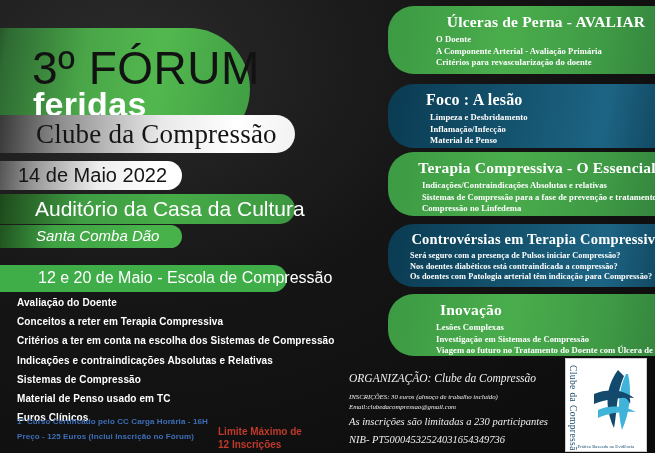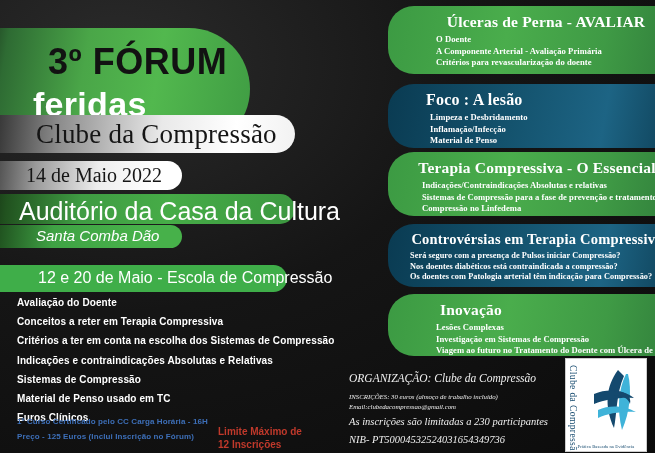--- a/index.html
+++ b/index.html
@@ -19,23 +19,22 @@
   .left{position:absolute;left:0;top:0;width:352px;height:453px;}
 
   
   .hdr-green{
     position:absolute;left:-40px;top:28px;width:290px;height:122px;
     border-radius:0 62px 62px 0;
     background:linear-gradient(100deg,#0c0c0c 0%,#2e6b33 16%,#4aa648 42%,#52b84e 66%,#3f9c43 100%);
   }
   .t-forum{
     position:absolute;left:32px;top:41px;
-    font-size:36px;font-weight:700;color:#121212;letter-spacing:.5px;
+    font-size:46px;font-weight:400;color:#121212;letter-spacing:.5px;
     white-space:nowrap;
-    margin-left:16px;
   }
   .t-feridas{
     position:absolute;left:33px;top:85px;
     font-size:34px;font-weight:700;color:#ffffff;letter-spacing:.3px;
   }
 
   
   .bar-silver{
     position:absolute;left:-40px;top:115px;width:335px;height:38px;
     border-radius:0 20px 20px 0;
@@ -47,33 +46,33 @@
     font-size:27px;color:#151515;letter-spacing:.2px;white-space:nowrap;
   }
 
   
   .bar-date{
     position:absolute;left:-40px;top:161px;width:222px;height:29px;
     border-radius:0 16px 16px 0;
     background:linear-gradient(95deg,#060606 0%,#444 14%,#9a9a9a 34%,#ededed 62%,#ffffff 88%);
   }
   .t-date{
-    position:absolute;left:26px;top:164px;
-    font-size:20px;color:#151515;white-space:nowrap;font-family:Liberation Serif, serif;
+    position:absolute;left:18px;top:164px;
+    font-size:20px;color:#151515;white-space:nowrap;
   }
 
   
   .bar-aud{
     position:absolute;left:-40px;top:194px;width:335px;height:30px;
     border-radius:0 16px 16px 0;
     background:linear-gradient(95deg,#060606 0%,#21521f 14%,#3f9c43 36%,#46ac47 62%,#3c9740 100%);
   }
   .t-aud{
-    position:absolute;left:19px;top:197px;
-    font-size:25px;color:#ffffff;white-space:nowrap;
+    position:absolute;left:35px;top:197px;
+    font-size:21px;color:#ffffff;white-space:nowrap;
   }
 
   
   .bar-sc{
     position:absolute;left:-40px;top:225px;width:222px;height:23px;
     border-radius:0 12px 12px 0;
     background:linear-gradient(95deg,#070707 0%,#1e4d1d 16%,#3fa244 42%,#47b14a 80%);
   }
   .t-sc{
     position:absolute;left:36px;top:227px;

